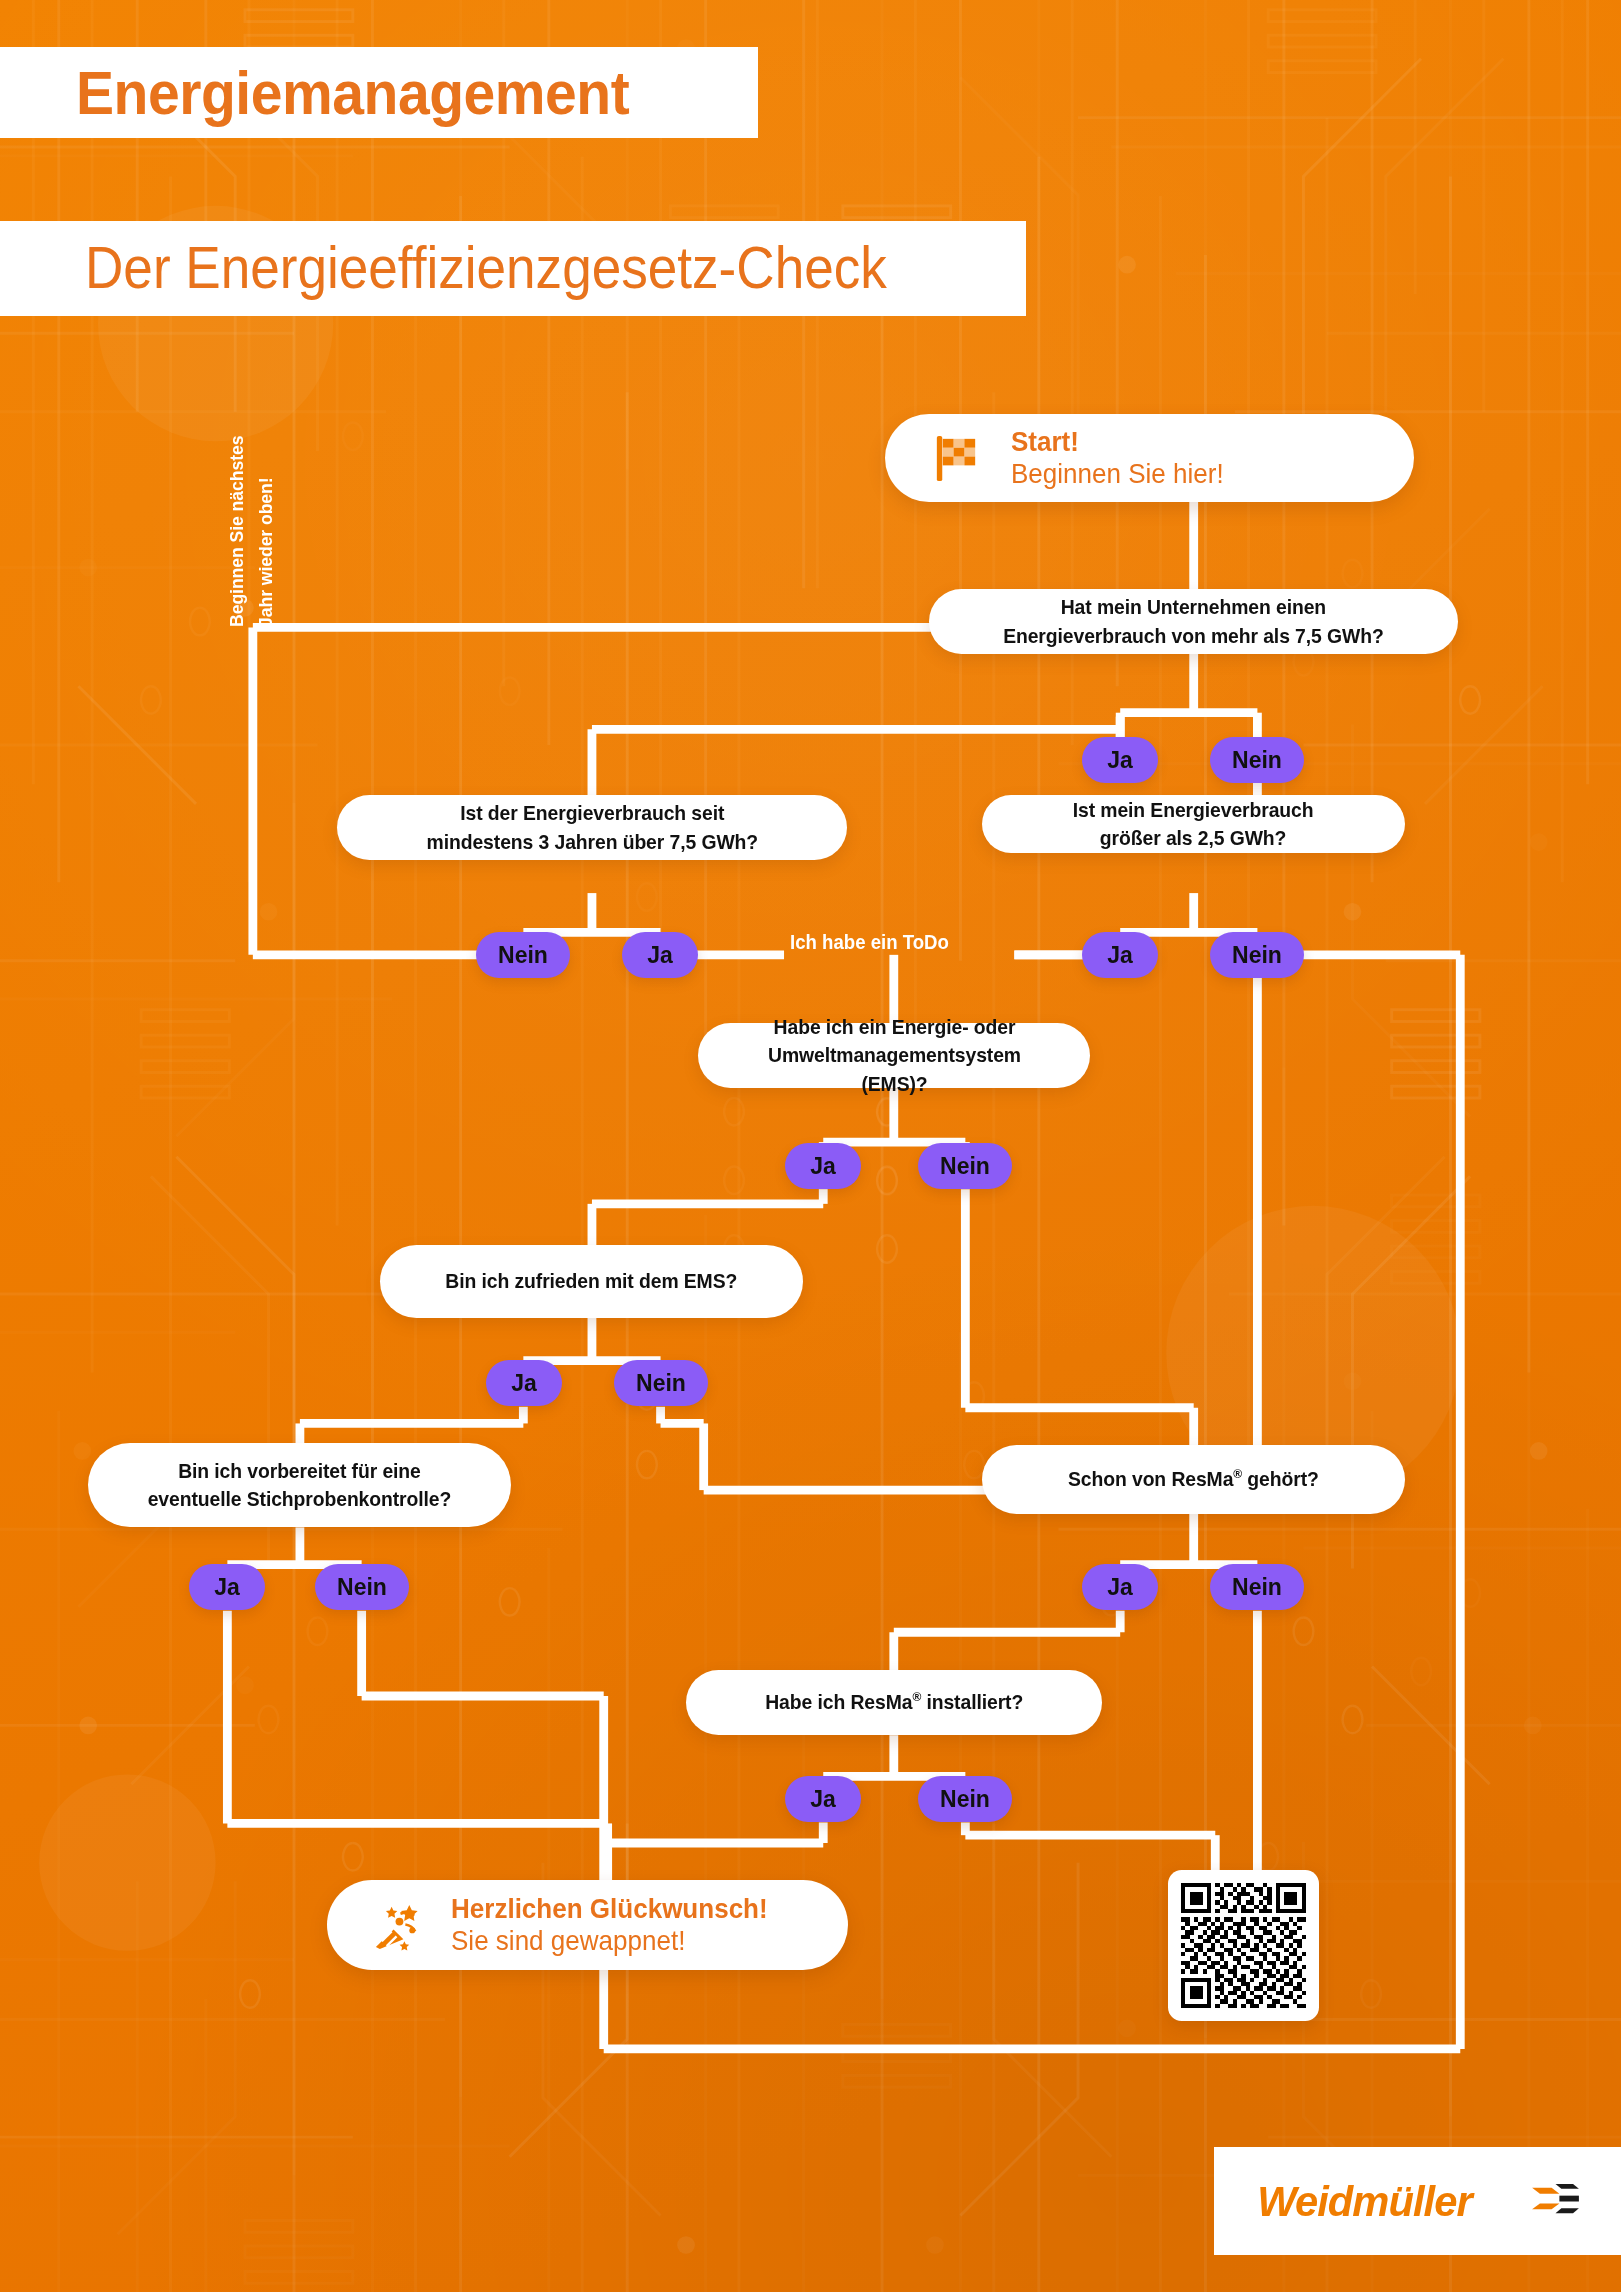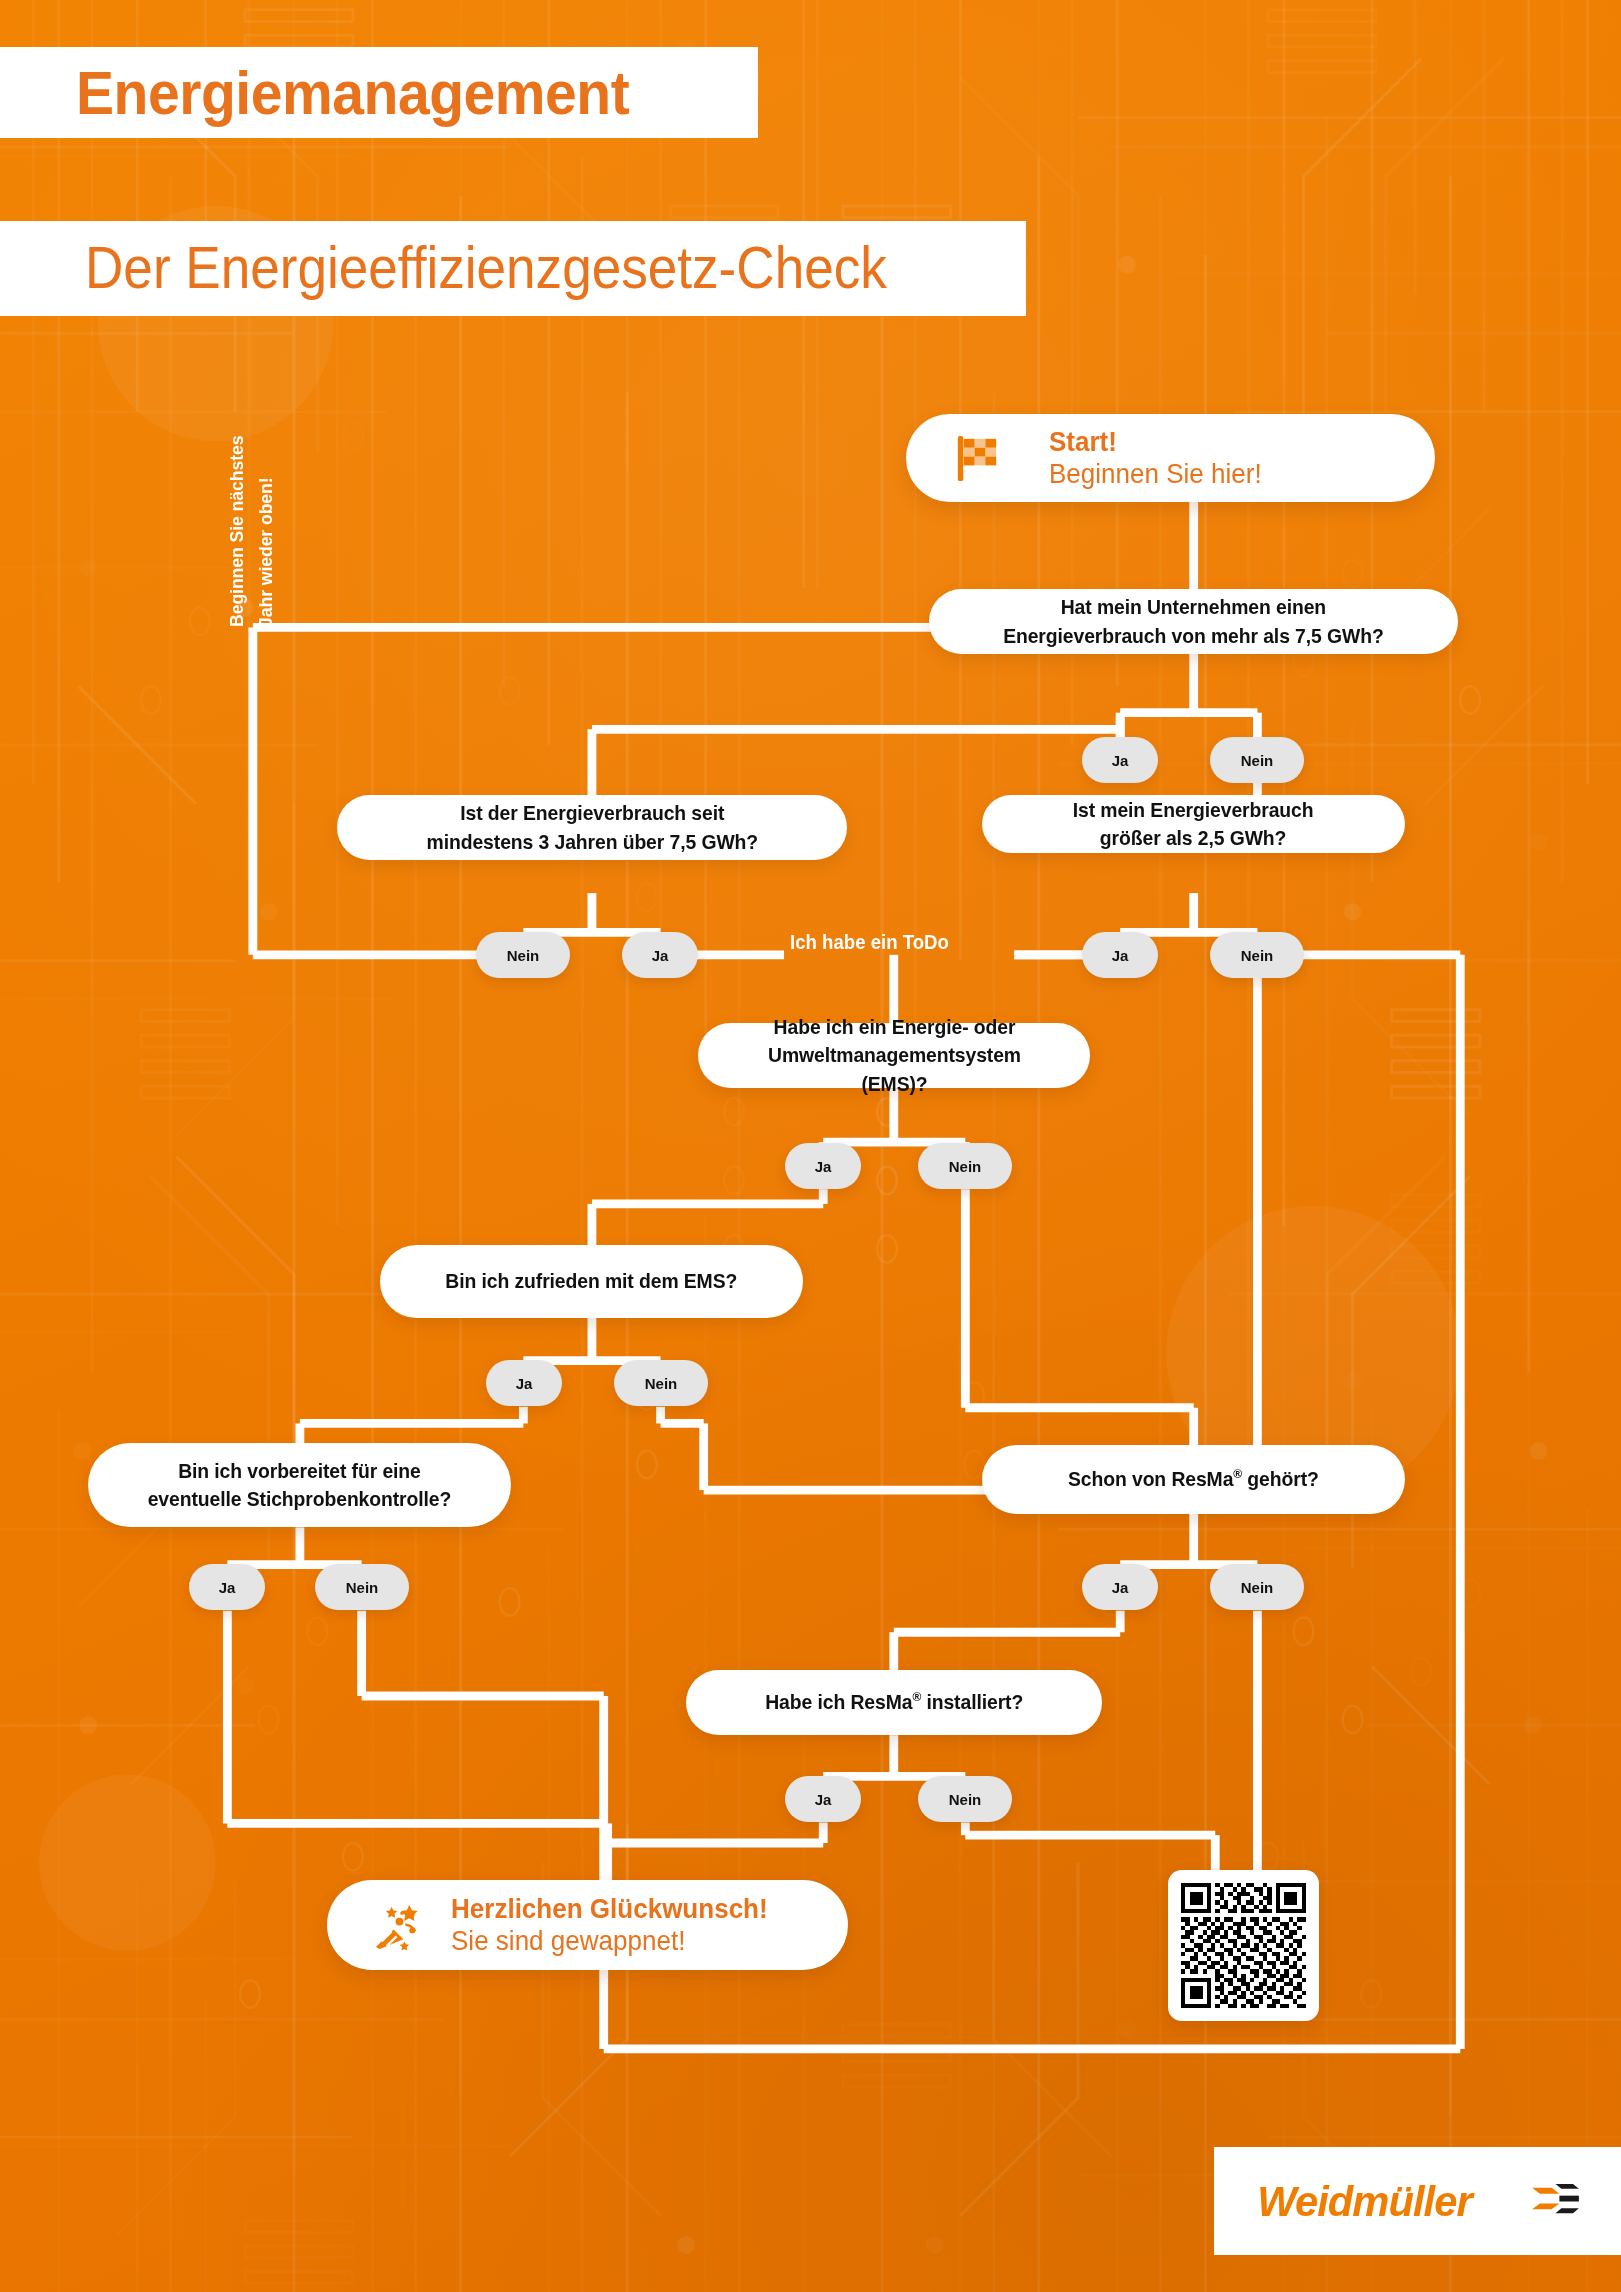--- a/index.html
+++ b/index.html
@@ -112,26 +112,26 @@
     display: inline-block;
   }
   sup.reg {
     font-size: 0.62em;
     vertical-align: super;
     line-height: 0;
   }
 
   .pill {
     position: absolute;
-    background: #e5e5e5;
+    background: #8b5cf6;
     border-radius: 979px;
     display: flex;
     align-items: center;
     justify-content: center;
-    font-size: 15px;
+    font-size: 23px;
     font-weight: bold;
     color: #111111;
     box-shadow: 0 4.9px 11.8px rgba(120,50,0,0.16);
     height: 46px;
   }
 
   
   .banner {
     position: absolute;
     background: #ffffff;
@@ -424,21 +424,21 @@
         <path d="M985 1872 H1240"></path>
         <path d="M1240 1872 V1908"></path>
 
         <path d="M1283 1474 V1474"></path>
         <path d="M1490 974 V2090"></path>
         <path d="M616 2090 H1490"></path>
         <path d="M1283 974 H1490"></path>
       </g>
     </svg>
 
-    <div class="banner" id="start-banner" style="left:906px; top:414px; width:529px; height:88px;gap:17px;">
+    <div class="banner" id="start-banner" style="left:885px; top:414px; width:529px; height:88px;">
       <span class="ico">
         <svg width="57" height="57" viewBox="0 0 58 58" aria-hidden="true">
           <g fill="#F07D00">
             <rect x="9" y="6" width="5.5" height="46" rx="2"></rect>
             <path d="M15 9 h11 v9 h-11z"></path>
             <path d="M37 9 h11 v9 h-11z"></path>
             <path d="M26 18 h11 v9 h-11z"></path>
             <path d="M15 27 h11 v9 h-11z"></path>
             <path d="M37 27 h11 v9 h-11z"></path>
           </g>

